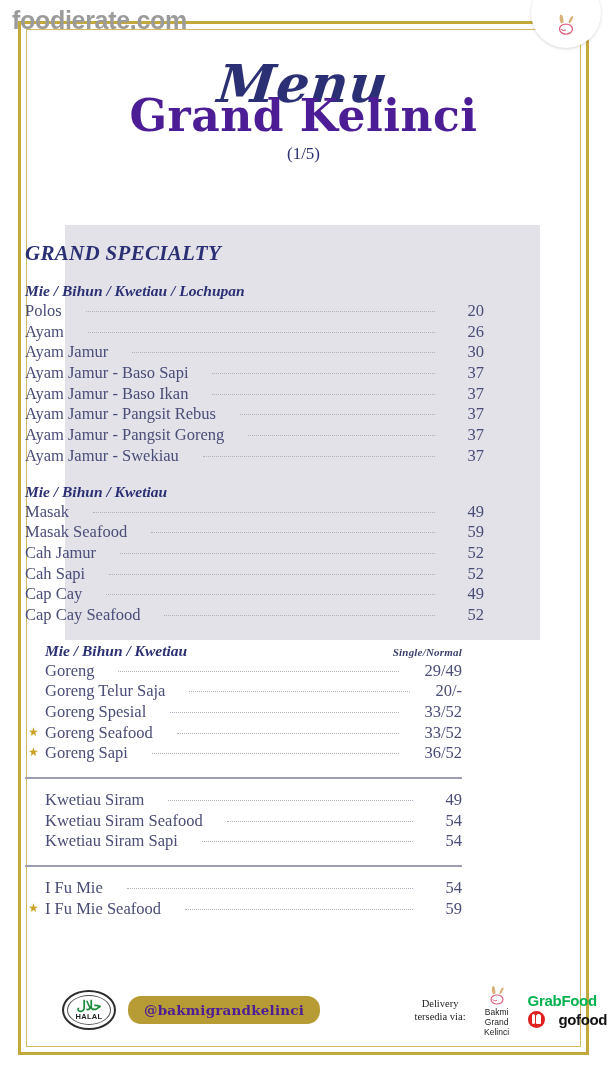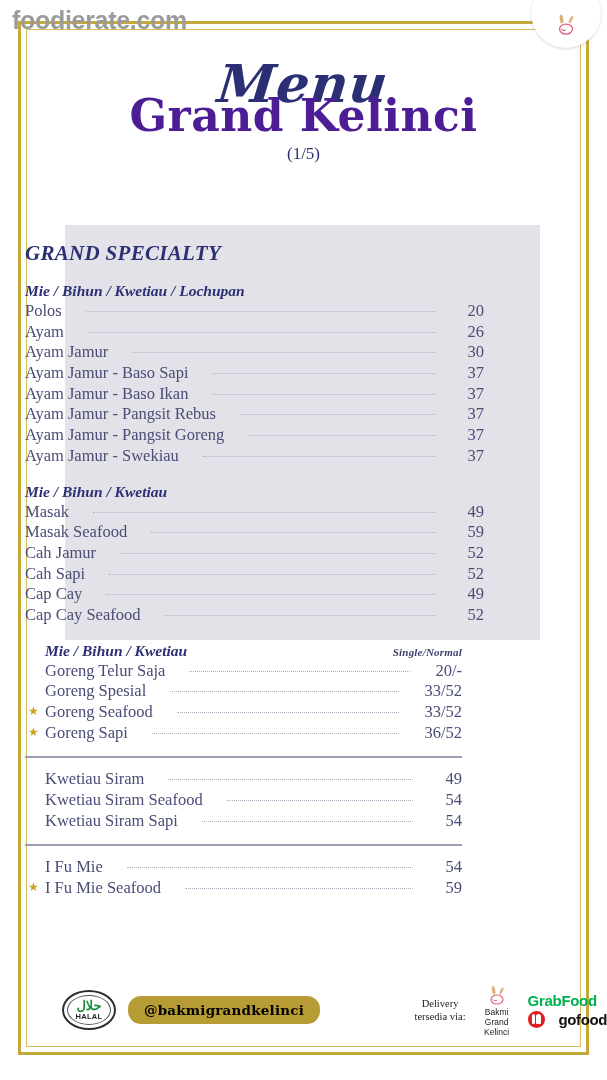--- a/index.html
+++ b/index.html
@@ -150,21 +150,21 @@
   }
   .halal::before {
     content: ""; position: absolute; left: 3px; top: 3px;
     right: 3px; bottom: 3px; border-radius: 50%;
     border: 1px solid #555;
   }
   .ig-pill {
     background: #b79c35; border-radius: 13px;
     padding: 6px 16px;
     font-family: "DejaVu Serif", serif;
-    font-weight: 700; font-size: 13.5px; color: #000000;
+    font-weight: 700; font-size: 13.5px; color: #4c1d95;
     letter-spacing: 0.2px; white-space: nowrap;
   }
 
   .footer-right {
     margin-left: auto; 
     display: flex; align-items: center; gap: 9px;
   }
   .delivery-txt {
     font-family: "Liberation Serif", serif;
     font-size: 10.5px; color: #222; line-height: 13px; text-align: center;
@@ -319,20 +319,25 @@
           <span class="dots"></span>
           <span class="price">52</span>
         </div>
     </div>
 
     <div class="indent" style="margin-top:12px;">
       <div class="group-head">
         <span>Mie / Bihun / Kwetiau</span>
         <span class="unit">Single/Normal</span>
       </div>
+      <div class="row">
+          <span class="name">Goreng</span>
+          <span class="dots"></span>
+          <span class="price">29/49</span>
+        </div>
       <div class="row">
           <span class="name">Goreng Telur Saja</span>
           <span class="dots"></span>
           <span class="price">20/-</span>
         </div>
       <div class="row">
           <span class="name">Goreng Spesial</span>
           <span class="dots"></span>
           <span class="price">33/52</span>
         </div>

